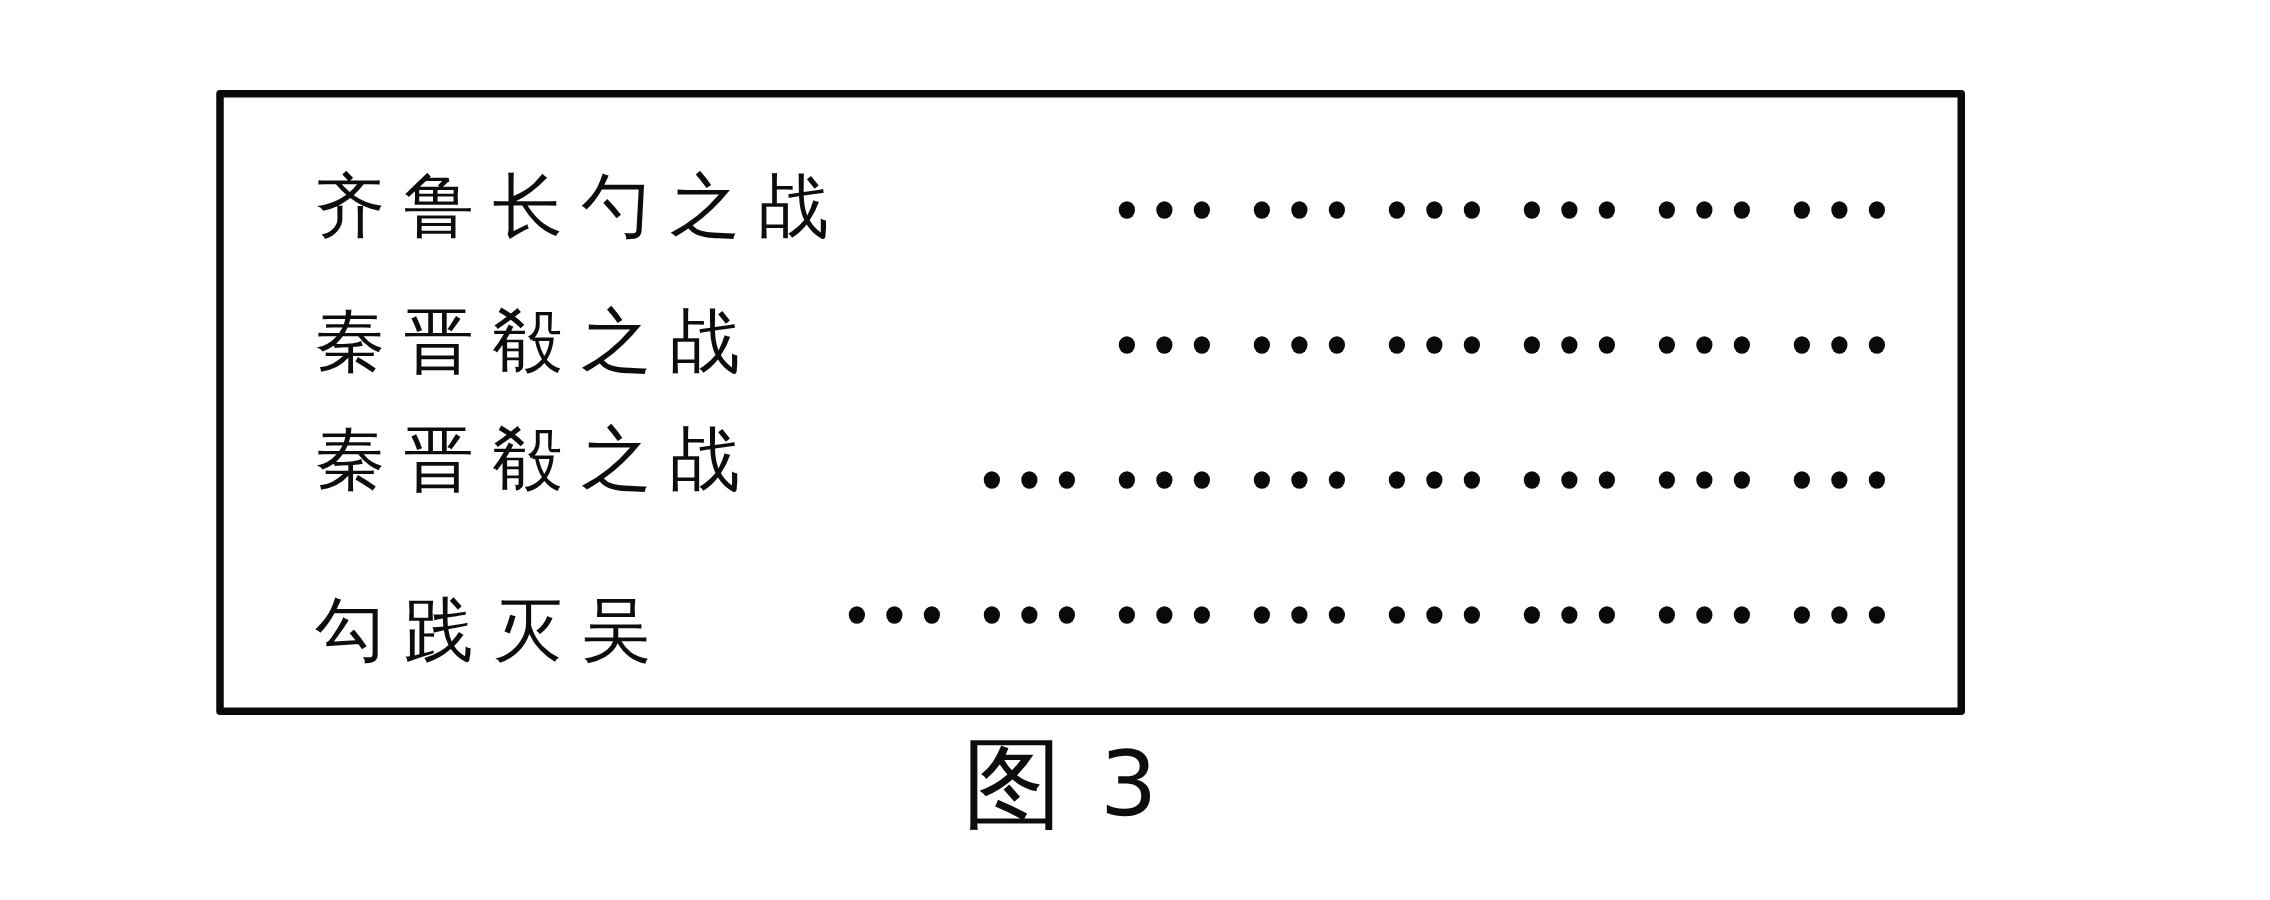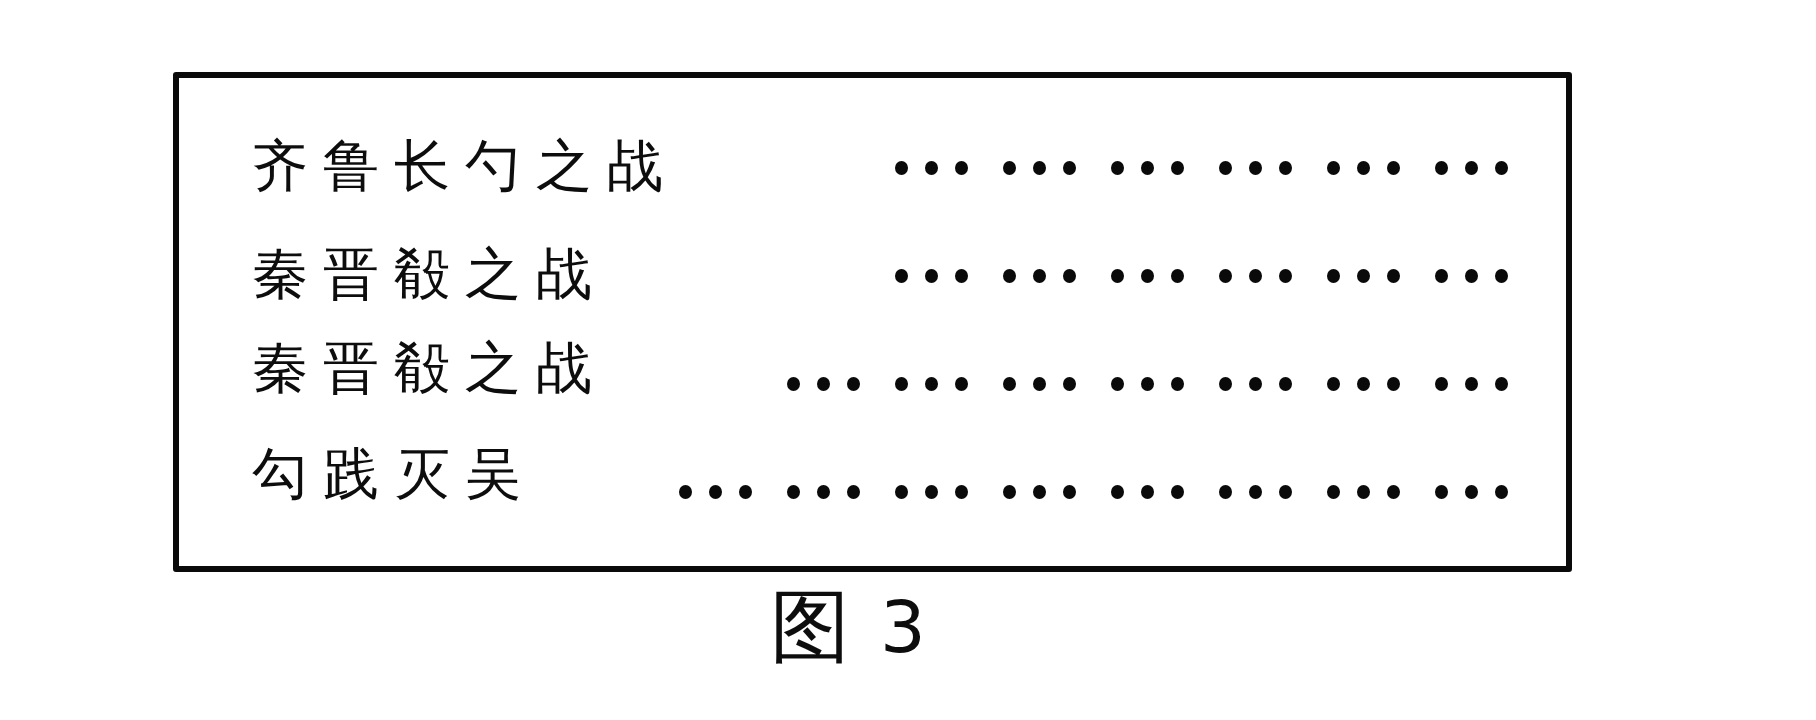--- a/index.html
+++ b/index.html
@@ -87,21 +87,21 @@
 
 <div class="toc-row" style="top:120px;">
   <span class="toc-title">齐鲁长勺之战</span>
 </div>
 <div class="toc-row" style="top:228px;">
   <span class="toc-title">秦晋殽之战</span>
 </div>
 <div class="toc-row" style="top:322px;justify-content:center;">
   <span class="toc-title">秦晋殽之战</span>
 </div>
-<div class="toc-row" style="top:428px;">
+<div class="toc-row" style="top:459px;">
   <span class="toc-title">勾践灭吴</span>
 </div>
 
 <div id="leaders">
     <div class="leader" style="left: 895px; top: 160px;">
       <div class="dot-group">
         <span class="dot"></span>
         <span class="dot"></span>
         <span class="dot"></span>
       </div>

